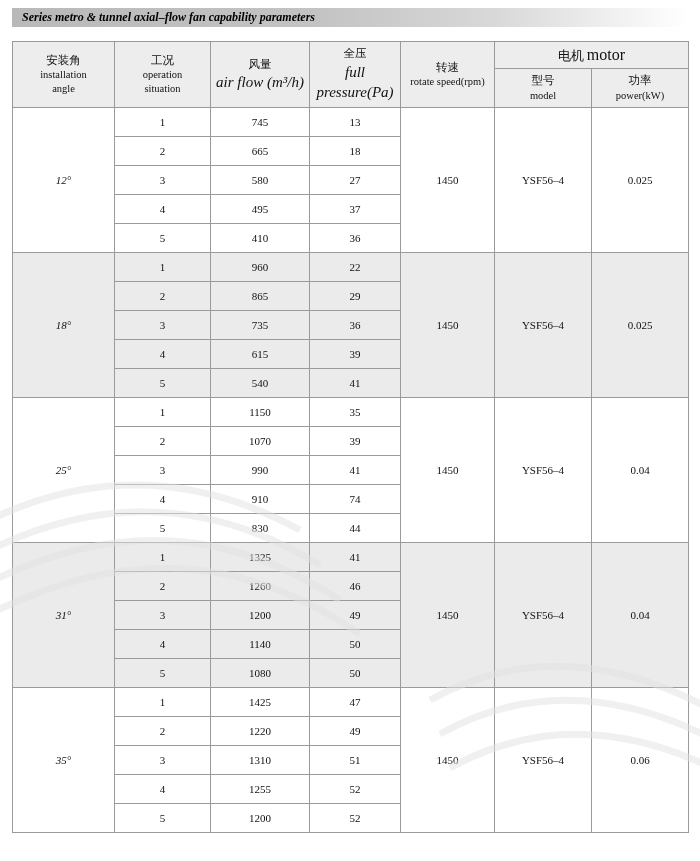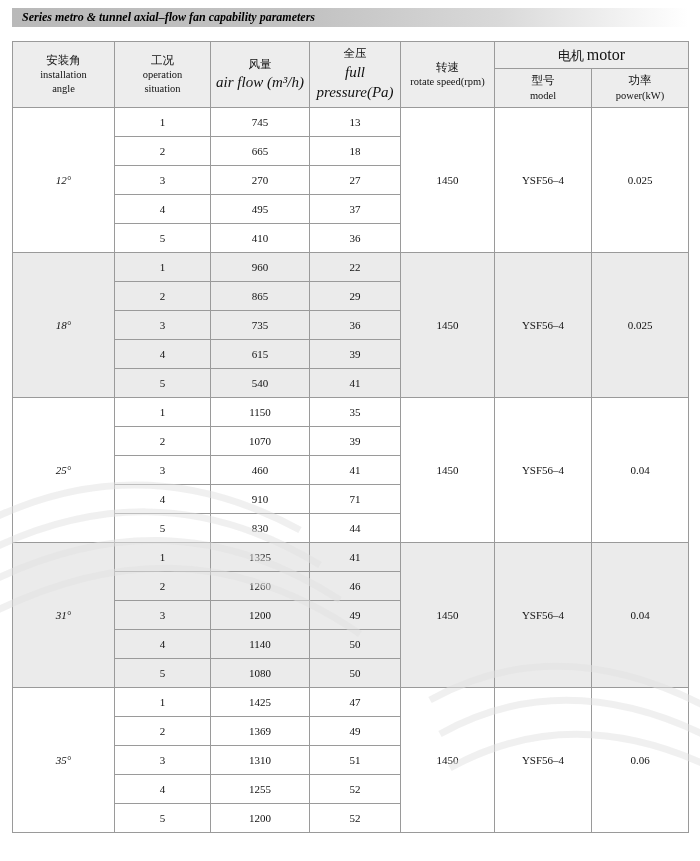--- a/index.html
+++ b/index.html
@@ -199,21 +199,21 @@
           <td class="num" rowspan="5">YSF56–4</td>
           <td class="num" rowspan="5">0.025</td>
         </tr>
         <tr class="group-odd">
           <td class="num">2</td>
           <td class="num">665</td>
           <td class="num">18</td>
         </tr>
         <tr class="group-odd">
           <td class="num">3</td>
-          <td class="num">270</td>
+          <td class="num">580</td>
           <td class="num">27</td>
         </tr>
         <tr class="group-odd">
           <td class="num">4</td>
           <td class="num">495</td>
           <td class="num">37</td>
         </tr>
         <tr class="group-odd">
           <td class="num">5</td>
           <td class="num">410</td>
@@ -257,27 +257,27 @@
           <td class="num" rowspan="5">YSF56–4</td>
           <td class="num" rowspan="5">0.04</td>
         </tr>
         <tr class="group-odd">
           <td class="num">2</td>
           <td class="num">1070</td>
           <td class="num">39</td>
         </tr>
         <tr class="group-odd">
           <td class="num">3</td>
-          <td class="num">460</td>
+          <td class="num">990</td>
           <td class="num">41</td>
         </tr>
         <tr class="group-odd">
           <td class="num">4</td>
           <td class="num">910</td>
-          <td class="num">71</td>
+          <td class="num">74</td>
         </tr>
         <tr class="group-odd">
           <td class="num">5</td>
           <td class="num">830</td>
           <td class="num">44</td>
         </tr>
         <tr class="group-even">
           <td class="angle-cell" rowspan="5">31°</td>
           <td class="num">1</td>
           <td class="num">1325</td>
@@ -310,21 +310,21 @@
           <td class="angle-cell" rowspan="5">35°</td>
           <td class="num">1</td>
           <td class="num">1425</td>
           <td class="num">47</td>
           <td class="num" rowspan="5">1450</td>
           <td class="num" rowspan="5">YSF56–4</td>
           <td class="num" rowspan="5">0.06</td>
         </tr>
         <tr class="group-odd">
           <td class="num">2</td>
-          <td class="num">1369</td>
+          <td class="num">1220</td>
           <td class="num">49</td>
         </tr>
         <tr class="group-odd">
           <td class="num">3</td>
           <td class="num">1310</td>
           <td class="num">51</td>
         </tr>
         <tr class="group-odd">
           <td class="num">4</td>
           <td class="num">1255</td>

